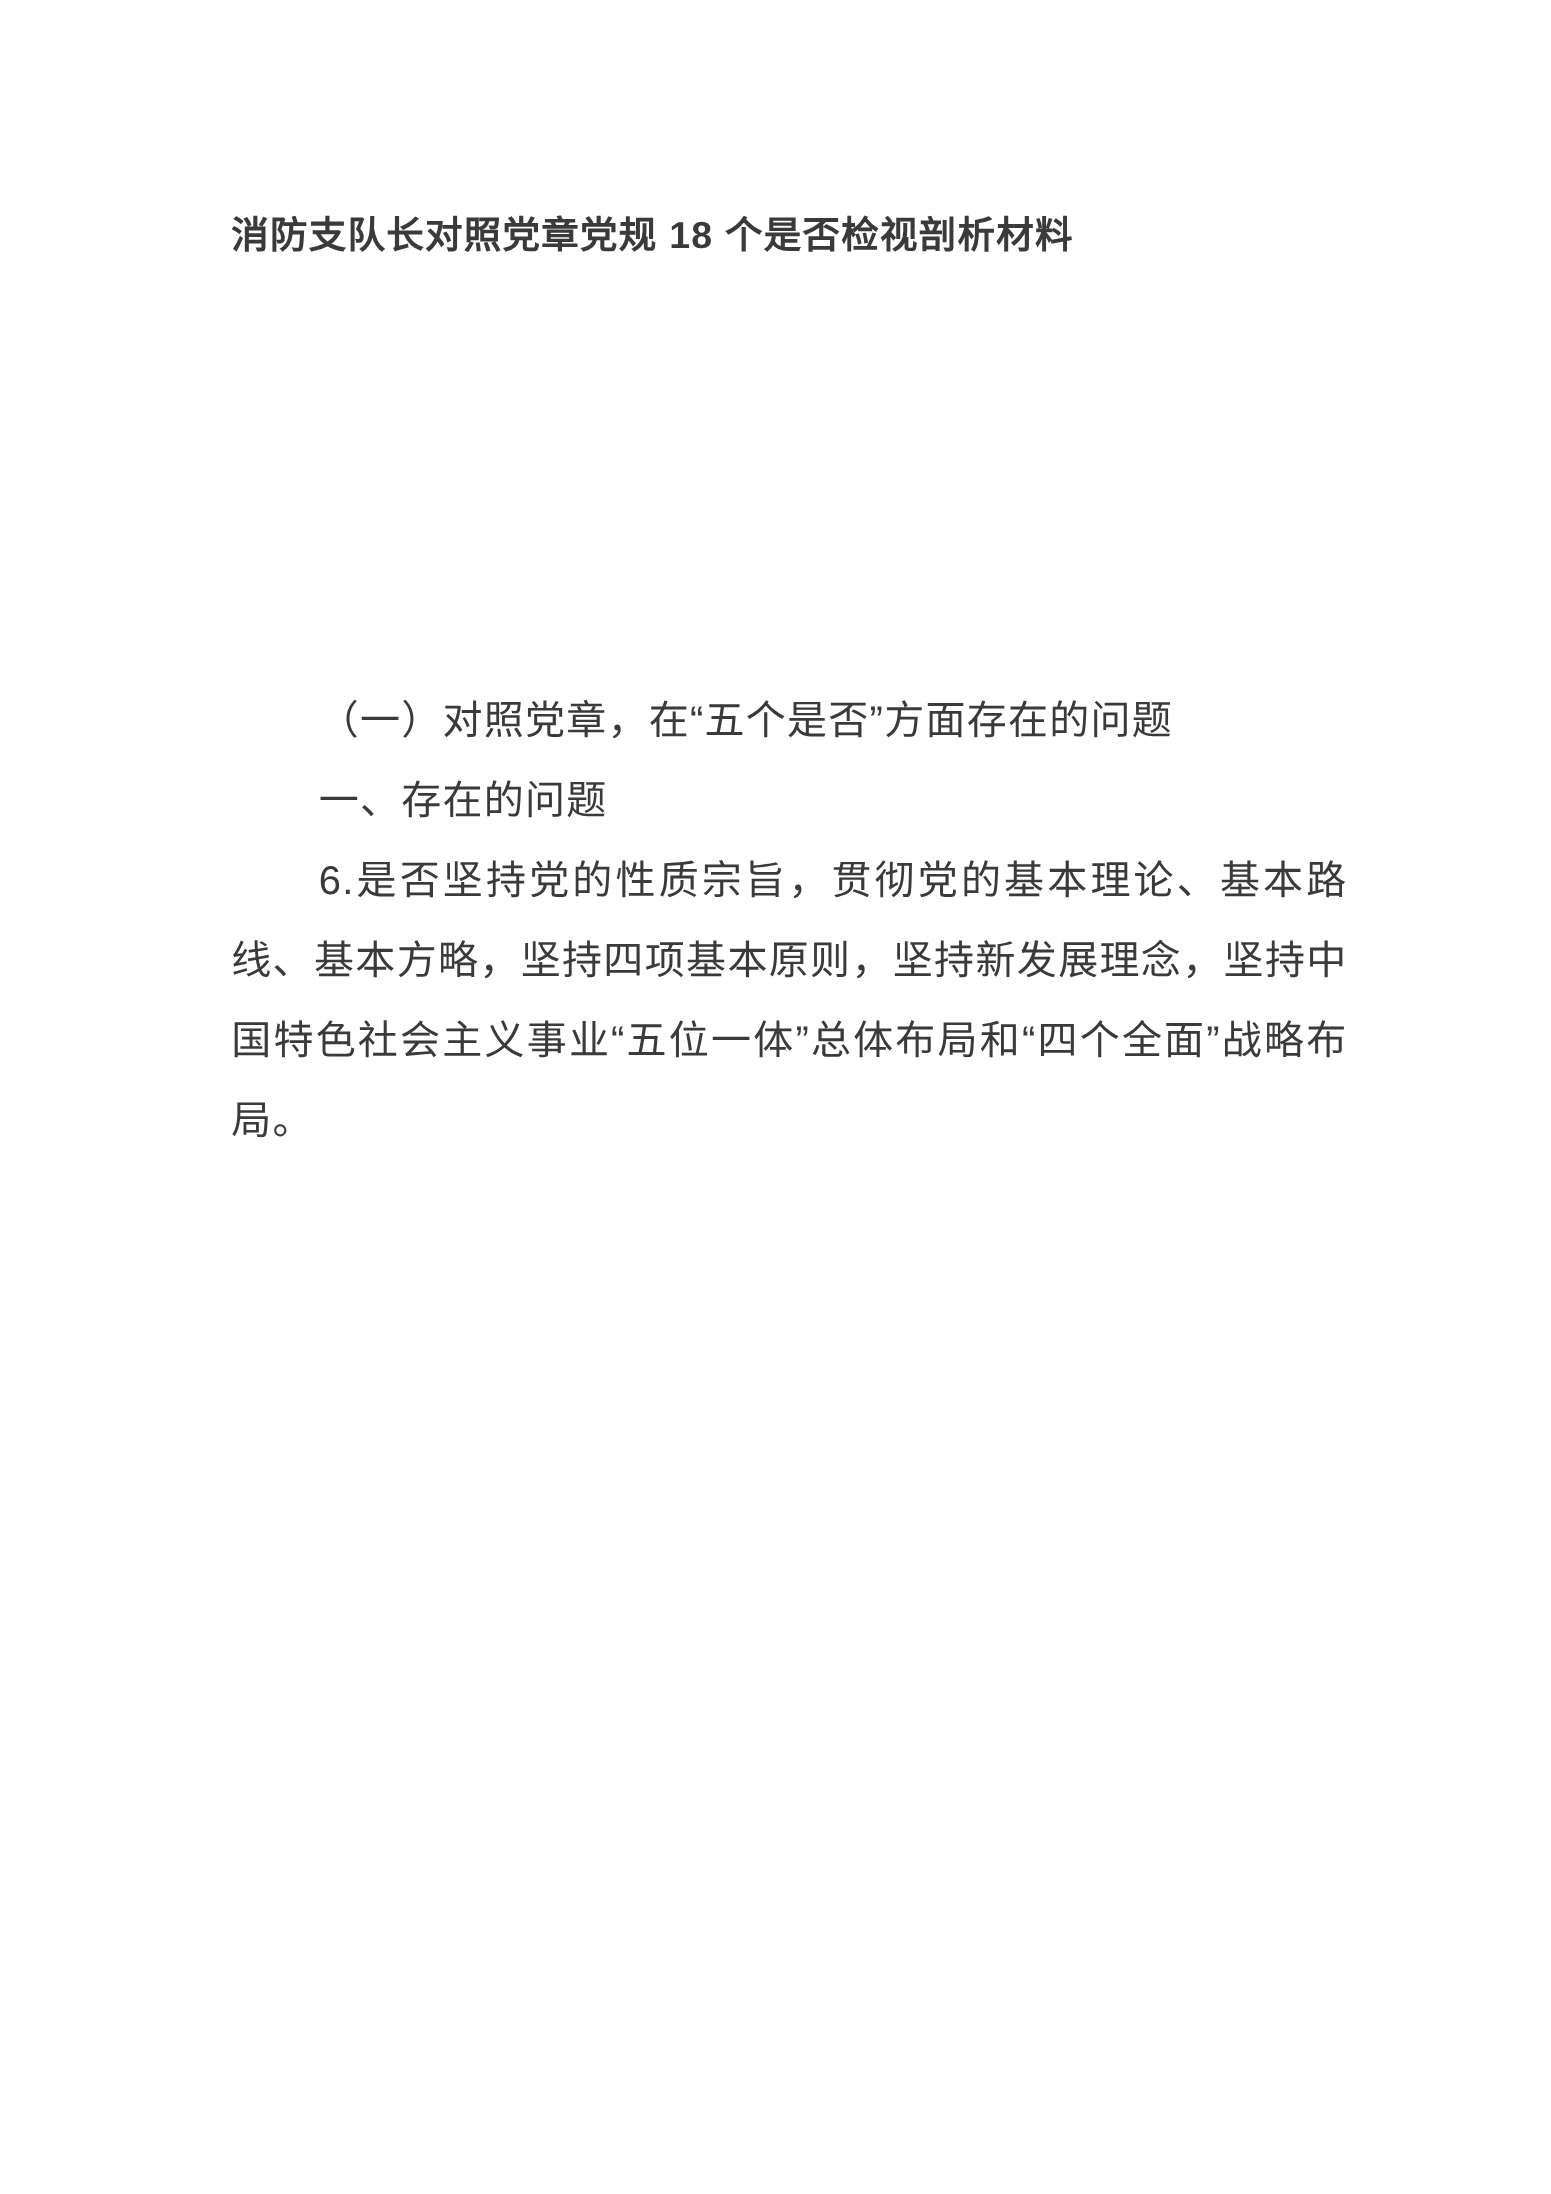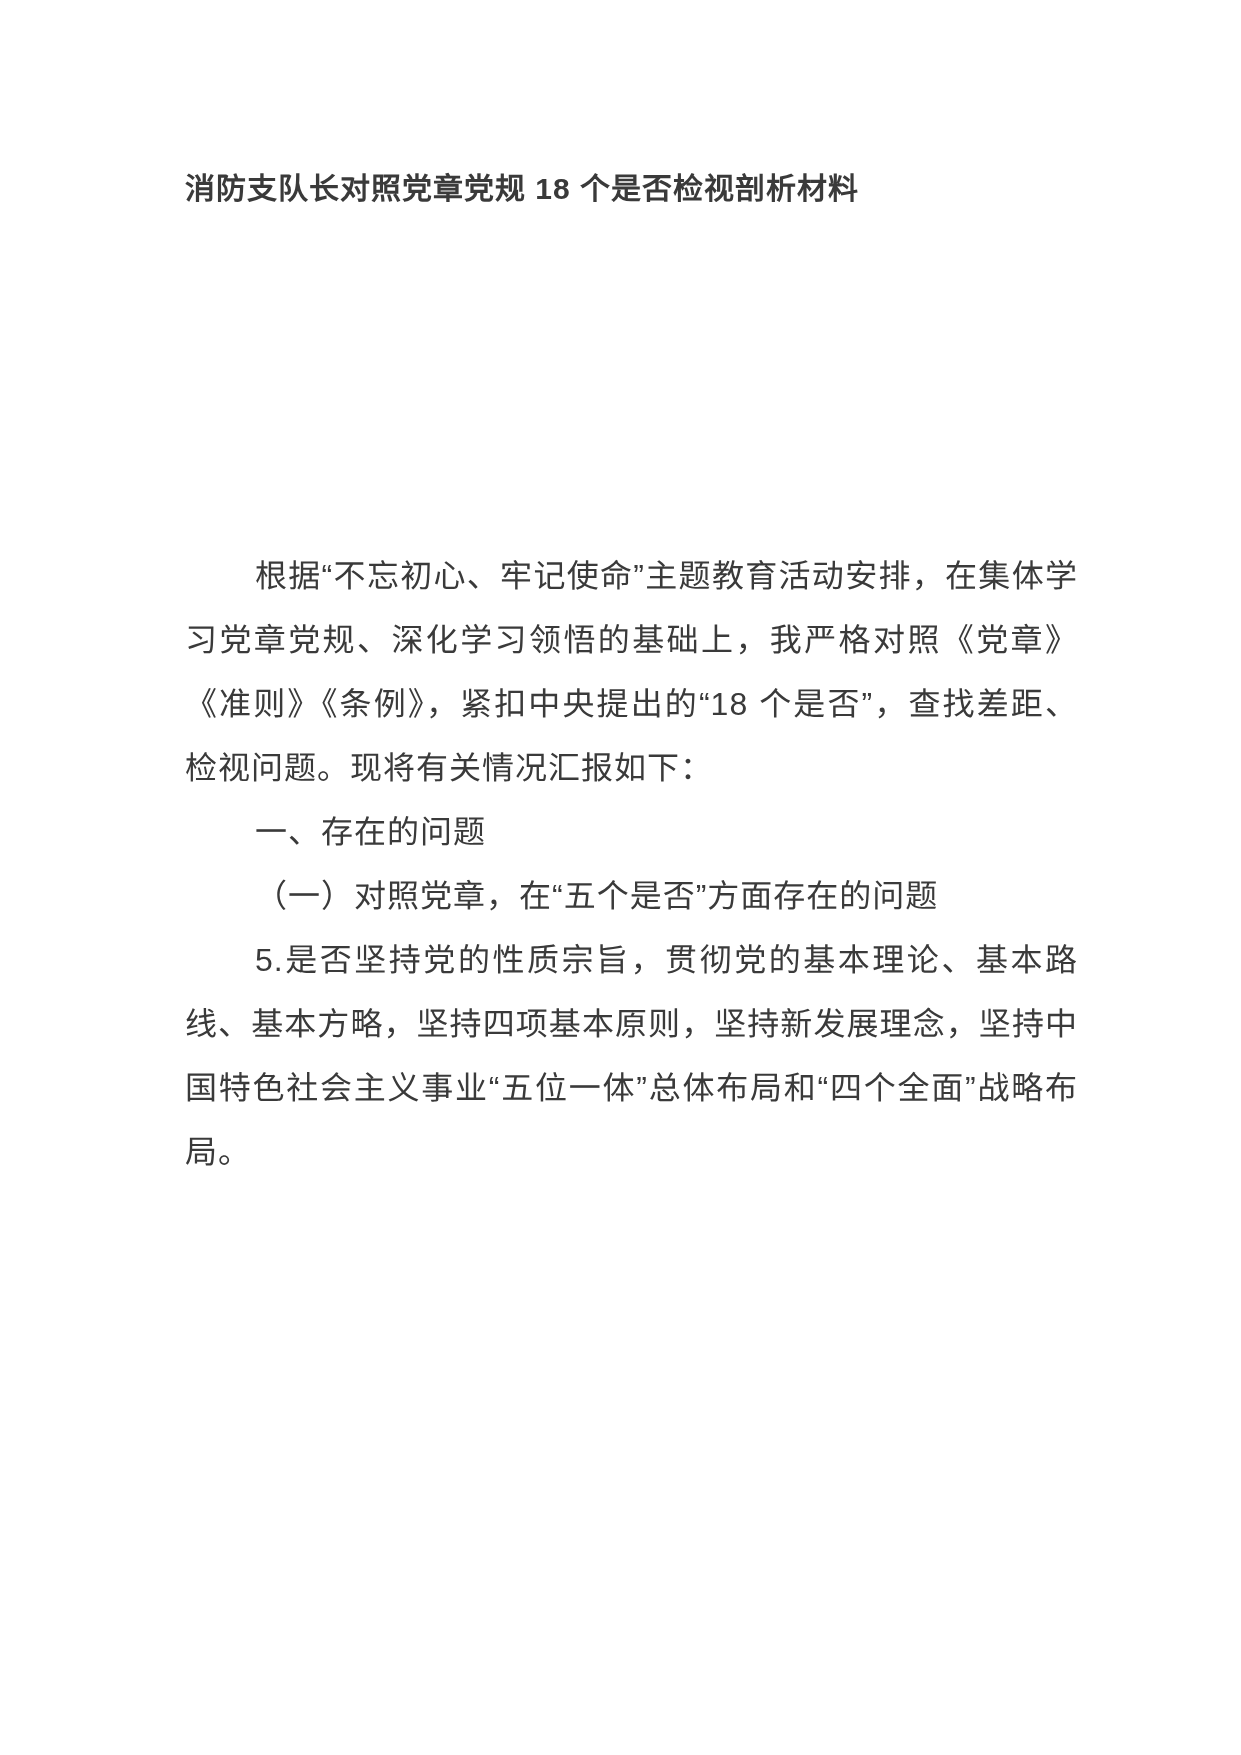--- a/index.html
+++ b/index.html
@@ -45,19 +45,18 @@
     margin: 0;
   }
 </style>
 </head>
 <body>
 
 <div class="page">
   <div class="content">
     <div class="doc-title">消防支队长对照党章党规 18 个是否检视剖析材料</div>
     <div class="body-text">
-      <p class="para">根据“不忘初心、牢记使命”主题教育活动安排，在集体学习党章党规、深化学习领悟的基础上，我严格对照《党章》《准则》《条例》，紧扣中央提出的“18 个是否”，查找差距、检视问题。现将有关情况汇报如下：</p>
+      <p class="para">（一）对照党章，在“五个是否”方面存在的问题</p>
       <p class="para">一、存在的问题</p>
-      <p class="para">（一）对照党章，在“五个是否”方面存在的问题</p>
-      <p class="para">5.是否坚持党的性质宗旨，贯彻党的基本理论、基本路线、基本方略，坚持四项基本原则，坚持新发展理念，坚持中国特色社会主义事业“五位一体”总体布局和“四个全面”战略布局。</p>
+      <p class="para">6.是否坚持党的性质宗旨，贯彻党的基本理论、基本路线、基本方略，坚持四项基本原则，坚持新发展理念，坚持中国特色社会主义事业“五位一体”总体布局和“四个全面”战略布局。</p>
     </div>
   </div>
 </div>
 
 </body></html>

